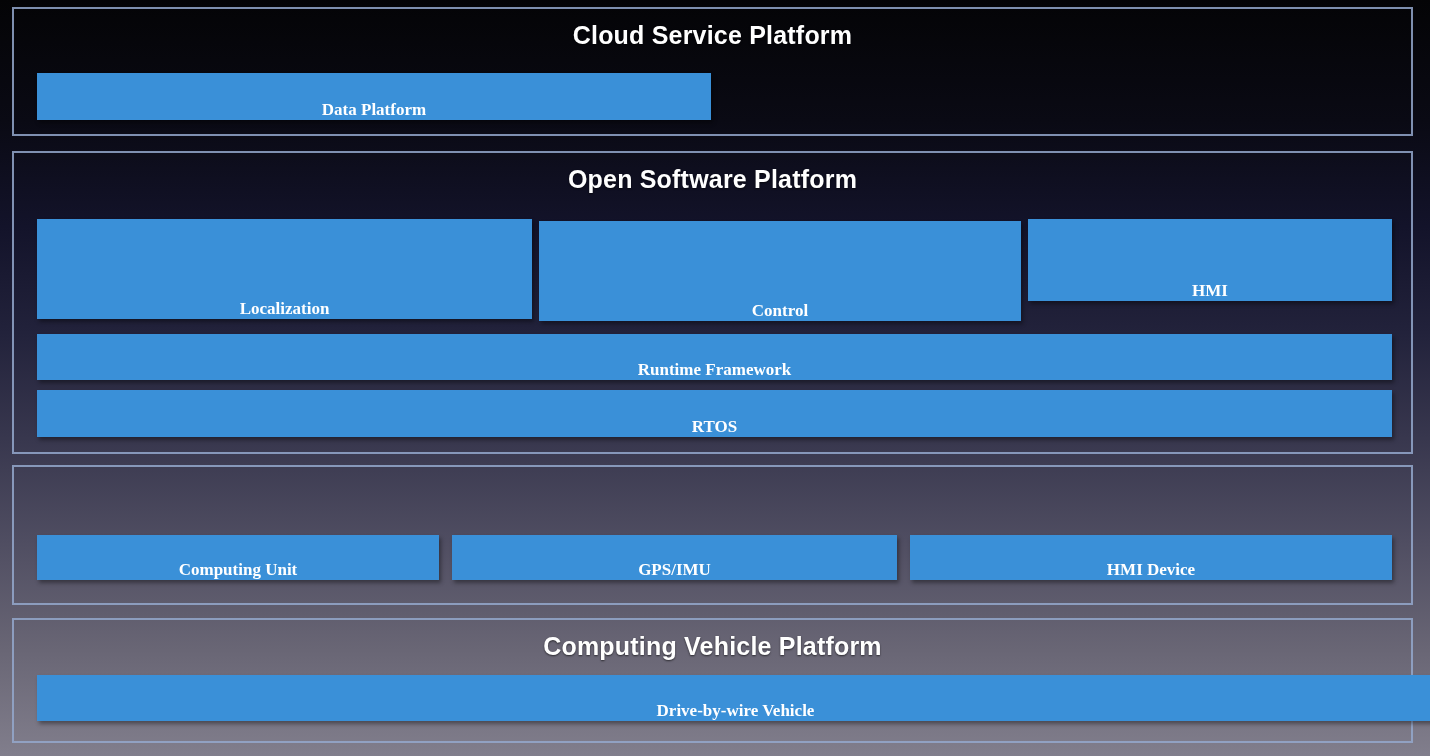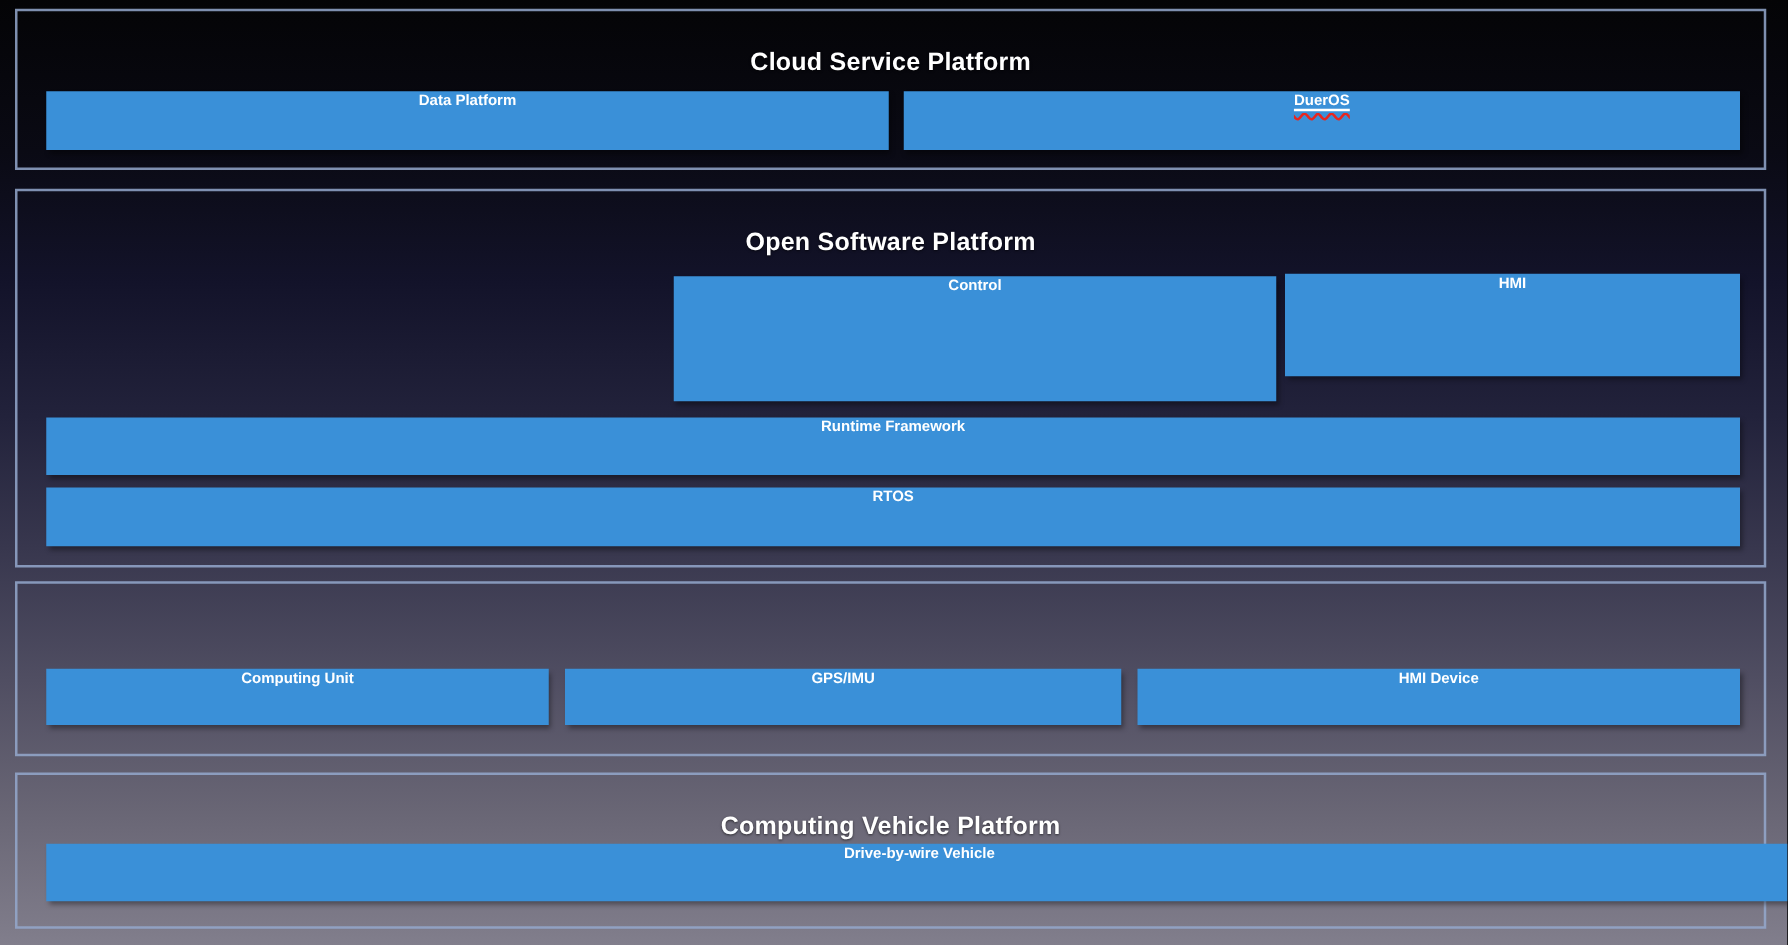--- a/index.html
+++ b/index.html
@@ -25,36 +25,37 @@
   }
   .section{
     position:absolute;
     border:2px solid var(--border);
     box-sizing:border-box;
     text-align:center;
   }
   .section-title{
     color:var(--white);
     font-weight:bold;
-    font-size:20px;
+    font-size:25px;
     letter-spacing:0.2px;
-    padding-top:30px;
+    padding-top:12px;
     text-shadow:0 1px 2px rgba(0,0,0,0.6);
   }
   .box{
     position:absolute;
     background:var(--blue);
     box-sizing:border-box;
     display:flex;
-    align-items:flex-start;
+    align-items:flex-end;
     justify-content:center;
     color:var(--white);
     font-weight:bold;
-    font-size:12px;
+    font-size:17px;
     box-shadow:2px 3px 4px rgba(0,0,0,0.38);
+    font-family:Liberation Serif, serif;
   }
   .link-text{
     text-decoration:underline;
     text-decoration-thickness:1.5px;
     text-underline-offset:3px;
   }
   .squiggle{
     text-decoration:underline wavy #e8251f;
     text-decoration-thickness:1.5px;
     text-underline-offset:6px;
@@ -64,27 +65,27 @@
 </head>
 <body>
 
 <div class="stage">
 
   <div class="section" style="left:12px;top:7px;width:1401px;height:129px;">
     <div class="section-title">Cloud Service Platform</div>
     <div class="box" style="left:23px;top:64px;width:674px;height:47px;">
       <span>Data Platform</span>
     </div>
-    <div class="box" style="left:709px;top:64px;width:669px;height:47px;">
-      <span class="link-text"><span class="squiggle">DuerOS</span></span>
-    </div>
   </div>
 
   <div class="section" style="left:12px;top:151px;width:1401px;height:303px;">
     <div class="section-title">Open Software Platform</div>
+    <div class="box" style="left:23px;top:66px;width:495px;height:100px;">
+      <span>Localization</span>
+    </div>
     <div class="box" style="left:525px;top:68px;width:482px;height:100px;">
       <span>Control</span>
     </div>
     <div class="box" style="left:1014px;top:66px;width:364px;height:82px;">
       <span>HMI</span>
     </div>
     <div class="box" style="left:23px;top:181px;width:1355px;height:46px;">
       <span>Runtime Framework</span>
     </div>
     <div class="box" style="left:23px;top:237px;width:1355px;height:47px;">

